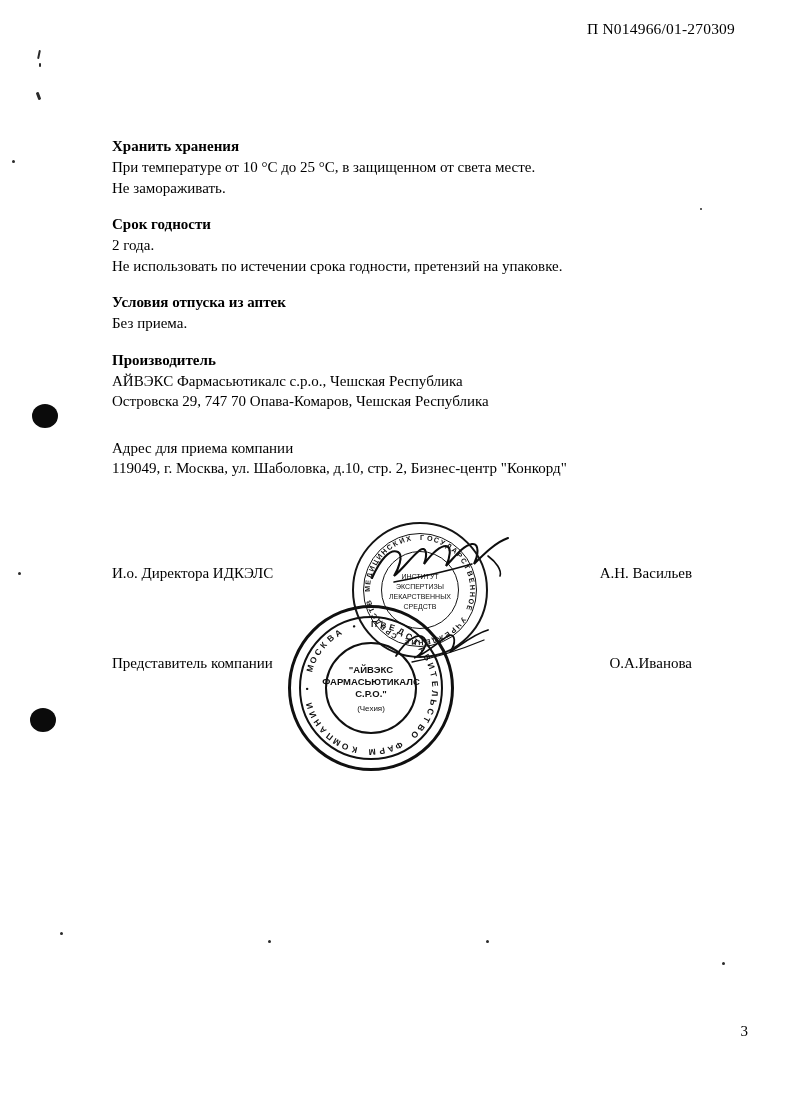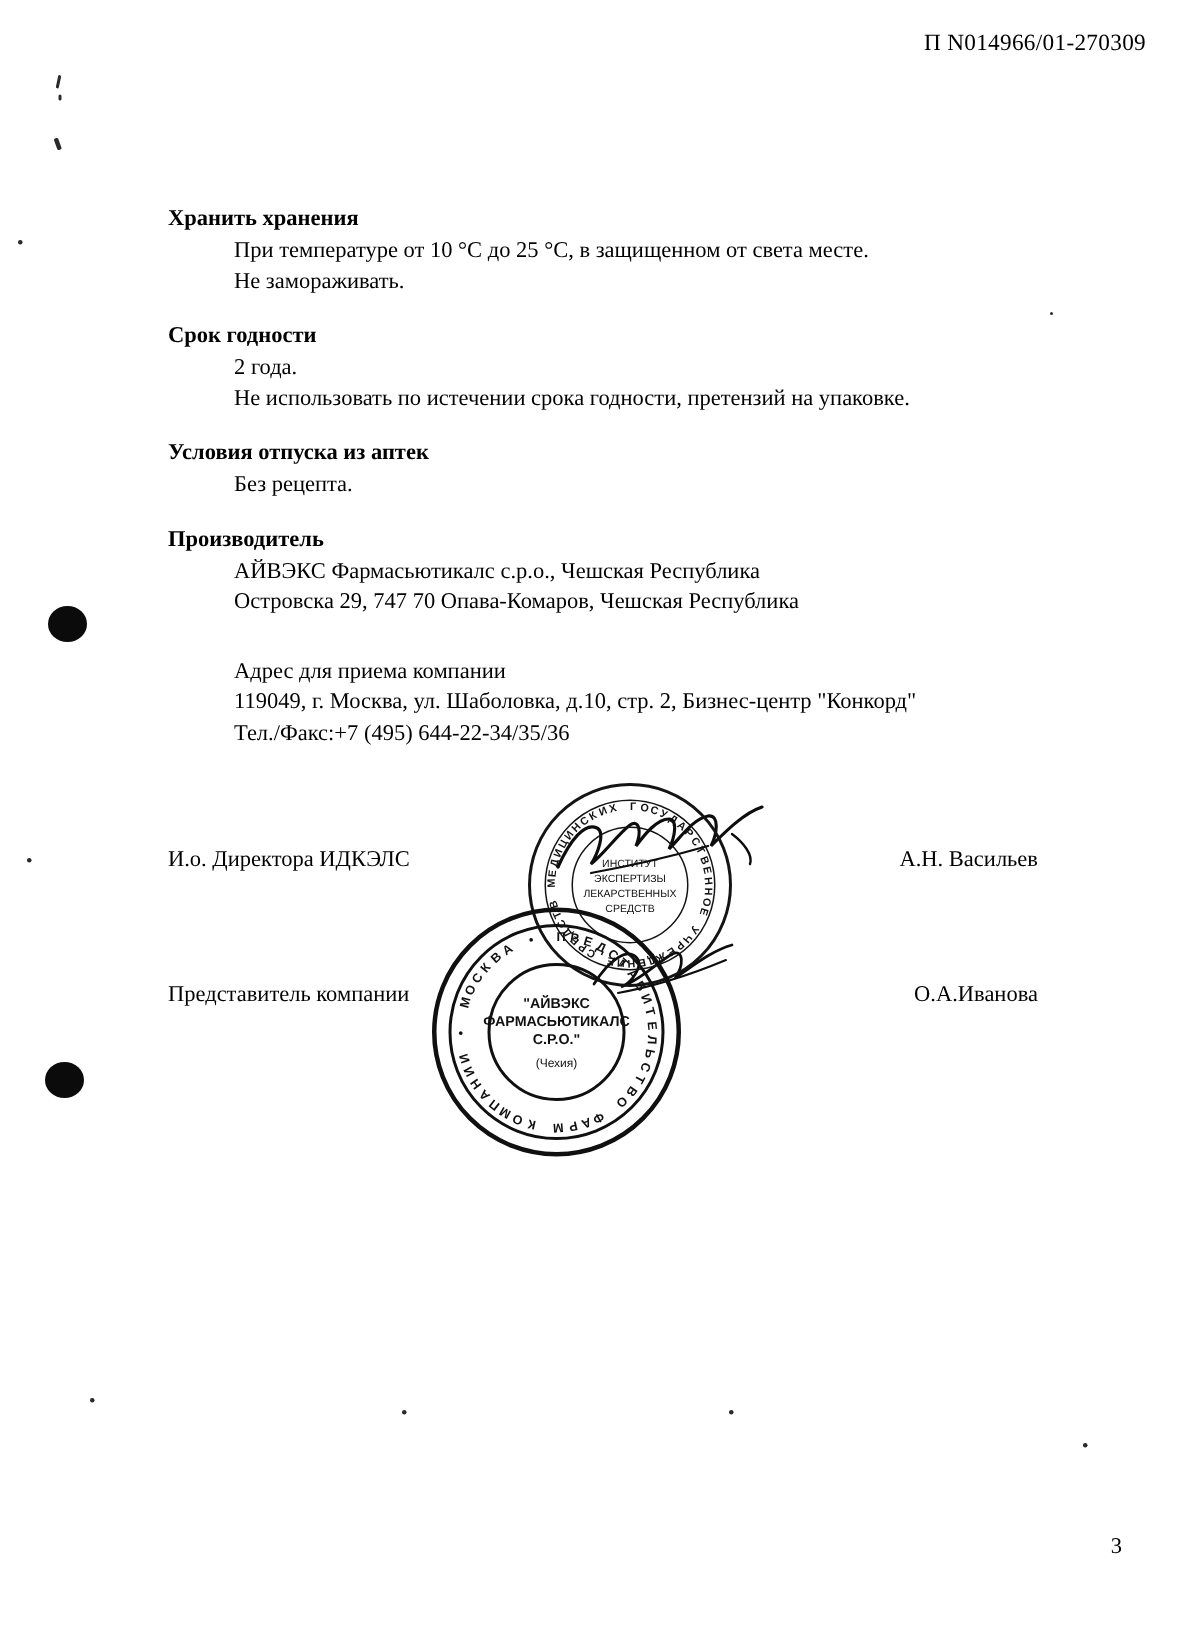--- a/index.html
+++ b/index.html
@@ -19,21 +19,21 @@
   .page {
     position: relative;
     width: 800px;
     height: 1100px;
   }
 
   
   .doc-code {
     position: absolute;
     top: 20px;
-    right: 36px;
+    right: 65px;
     font-size: 15.5px;
     letter-spacing: 0.2px;
     white-space: nowrap;
   }
 
   
   .content {
     position: absolute;
     left: 112px;
     top: 136px;
@@ -48,21 +48,20 @@
   .heading {
     font-weight: bold;
     font-size: 15px;
     line-height: 20px;
     margin-bottom: 1px;
   }
   .line {
     font-size: 15px;
     line-height: 20.5px;
     white-space: nowrap;
-    margin-left: 44px;
   }
   .spacer-sm { height: 10px; }
 
   
   .sig-row {
     position: absolute;
     left: 112px;
     width: 580px;
     font-size: 15px;
     white-space: nowrap;
@@ -231,35 +230,34 @@
 
 
     <div class="block">
       <div class="heading">Срок годности</div>
       <div class="line">2 года.</div>
       <div class="line">Не использовать по истечении срока годности, претензий на упаковке.</div>
     </div>
 
     <div class="block">
       <div class="heading">Условия отпуска из аптек</div>
-      <div class="line">Без рецепта.</div>
+      <div class="line">Без приема.</div>
     </div>
 
     <div class="block">
       <div class="heading">Производитель</div>
       <div class="line">АЙВЭКС Фармасьютикалс с.р.о., Чешская Республика</div>
       <div class="line">Островска 29, 747 70 Опава-Комаров, Чешская Республика</div>
     </div>
 
     <div class="spacer-sm"></div>
 
     <div class="block">
       <div class="line">Адрес для приема компании</div>
       <div class="line">119049, г. Москва, ул. Шаболовка, д.10, стр. 2, Бизнес-центр "Конкорд"</div>
-      <div class="line">Тел./Факс:+7 (495) 644-22-34/35/36</div>
     </div>
 
   </div>
 
   <div class="sig-row" id="sig-row-1">
     <div class="role">И.о. Директора ИДКЭЛС</div>
     <div class="person">А.Н. Васильев</div>
   </div>
 
   <div class="sig-row" id="sig-row-2">

